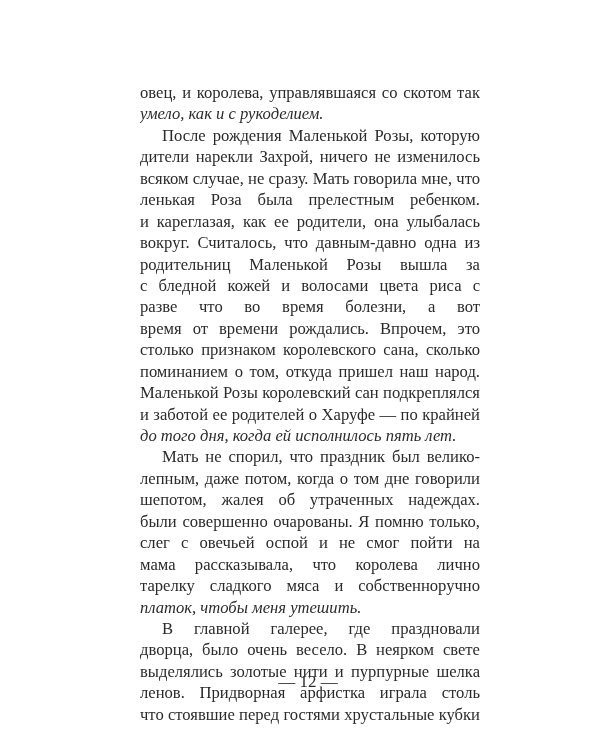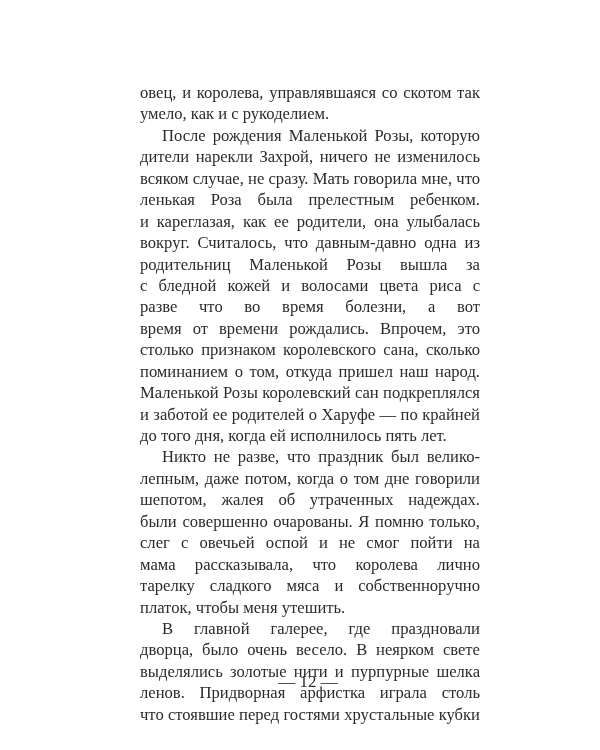--- a/index.html
+++ b/index.html
@@ -34,20 +34,21 @@
       display: block;
       white-space: nowrap;
       height: 21.45px;
       text-align: justify;
       text-align-last: justify;
       white-space: normal;
       overflow: hidden;
     }
     .line.last {
       text-align-last: left;
+      font-style: italic;
     }
     .line.indent {
       text-indent: 22px;
     }
     .page-number {
       position: absolute;
       left: 0;
       width: 616px;
       top: 672px;
       text-align: center;
@@ -74,21 +75,21 @@
     <span class="line">родительниц Маленькой Розы вышла за человека</span>
     <span class="line">с бледной кожей и волосами цвета риса с шафраном.</span>
     <span class="line">разве что во время болезни, а вот светловолосые дети</span>
     <span class="line">время от времени рождались. Впрочем, это было не</span>
     <span class="line">столько признаком королевского сана, сколько на-</span>
     <span class="line">поминанием о том, откуда пришел наш народ. А у</span>
     <span class="line">Маленькой Розы королевский сан подкреплялся еще</span>
     <span class="line">и заботой ее родителей о Харуфе — по крайней мере,</span>
     <span class="line last">до того дня, когда ей исполнилось пять лет.</span>
 
-    <span class="line indent">Никто не разве, что праздник был велико-</span>
+    <span class="line indent">Мать не спорил, что праздник был велико-</span>
     <span class="line">лепным, даже потом, когда о том дне говорили только</span>
     <span class="line">шепотом, жалея об утраченных надеждах. Гости</span>
     <span class="line">были совершенно очарованы. Я помню только, что</span>
     <span class="line">слег с овечьей оспой и не смог пойти на праздник, но</span>
     <span class="line">мама рассказывала, что королева лично передала мне</span>
     <span class="line">тарелку сладкого мяса и собственноручно вышитый</span>
     <span class="line last">платок, чтобы меня утешить.</span>
 
     <span class="line indent">В главной галерее, где праздновали обитатели</span>
     <span class="line">дворца, было очень весело. В неярком свете свечей</span>

